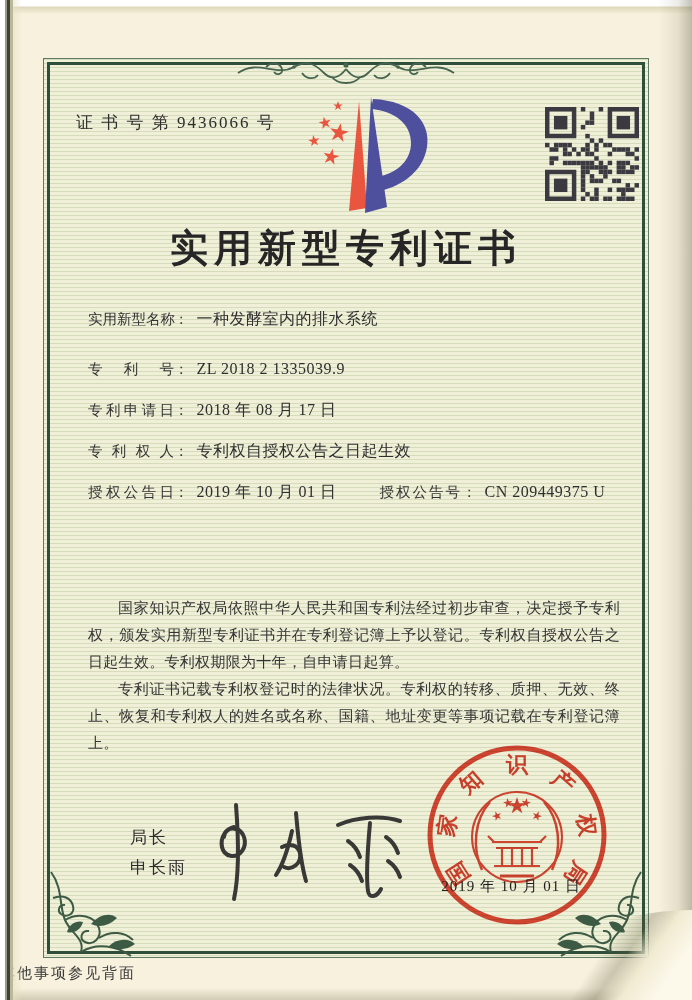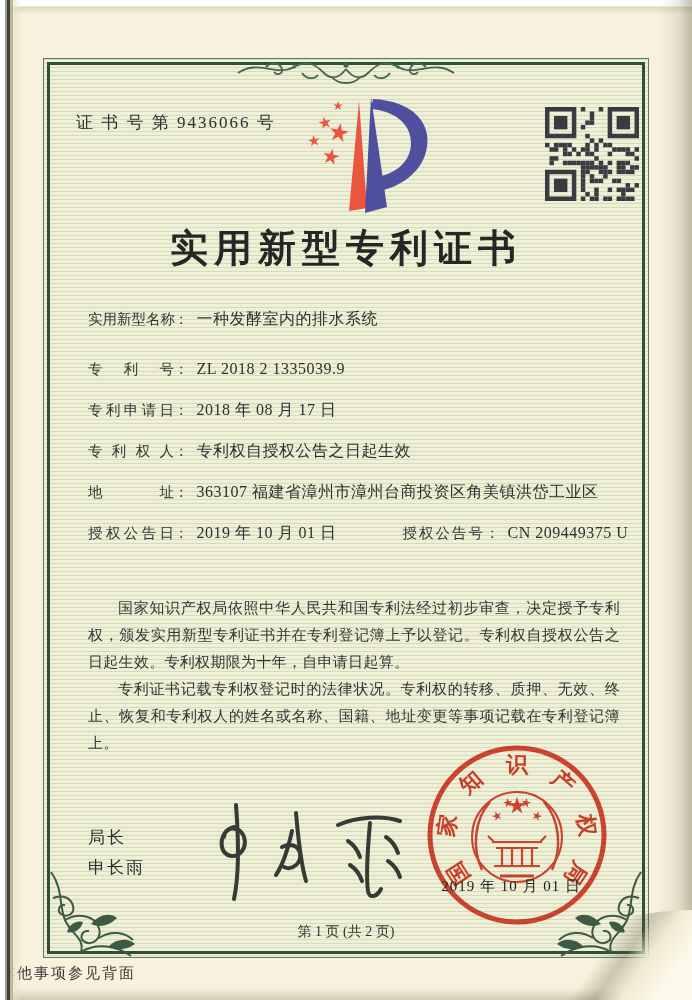--- a/index.html
+++ b/index.html
@@ -39,27 +39,27 @@
   .qr{position:absolute;left:501px;top:48px;z-index:6;}
   .title{position:absolute;left:0;right:0;top:164px;text-align:center;
     font-size:38px;font-weight:bold;letter-spacing:6px;color:#262626;z-index:6;}
   .fields{position:absolute;left:44px;right:18px;top:250px;z-index:6;}
   .frow{height:20px;line-height:20px;margin-bottom:21px;white-space:nowrap;}
   .frow.first{margin-bottom:30px;}
   .flabel{display:inline-block;width:86px;text-align:justify;text-align-last:justify;
     font-size:14.5px;color:#333;vertical-align:bottom;}
   .fcolon{font-size:14.5px;margin-right:8px;}
   .fvalue{font-size:16px;color:#2f2f2f;letter-spacing:.5px;}
-  .fpair2{display:inline-block;margin-left:62px;}
+  .fpair2{display:inline-block;margin-left:39px;}
   .paras{position:absolute;left:44px;right:28px;top:536px;z-index:6;
     font-size:15px;line-height:27px;text-align:justify;color:#343434;letter-spacing:.3px;}
   .paras p{margin:0;text-indent:2em;}
   .signer{position:absolute;left:44px;top:764px;z-index:6;
     font-family:"Liberation Sans","DejaVu Sans",sans-serif;font-size:17px;color:#2d2d2d;letter-spacing:2px;}
-  .signer div{height:30px;line-height:30px;}
+  .signer div{height:30px;line-height:30px;margin-left:42px;}
   .signature{position:absolute;left:150px;top:732px;z-index:7;}
   .seal{position:absolute;left:378px;top:681px;z-index:8;mix-blend-mode:multiply;}
   .seal-date{position:absolute;left:382px;width:170px;top:818px;z-index:9;
     text-align:center;font-size:15px;letter-spacing:1px;color:#1e1e1e;}
   .page-num{position:absolute;left:0;right:0;top:864px;text-align:center;font-size:14px;color:#333;z-index:6;}
   .back-note{position:absolute;left:0;right:0;top:964px;text-align:left;
     font-size:15px;color:#3a3a3a;letter-spacing:2px;z-index:6;}
 </style>
 </head>
 <body>
@@ -264,23 +264,20 @@
       <div class="frow">
         <span class="flabel">专利号</span><span class="fcolon">：</span><span class="fvalue">ZL 2018 2 1335039.9</span>
       </div>
       <div class="frow">
         <span class="flabel">专利申请日</span><span class="fcolon">：</span><span class="fvalue">2018 年 08 月 17 日</span>
       </div>
       <div class="frow">
         <span class="flabel">专利权人</span><span class="fcolon">：</span><span class="fvalue">专利权自授权公告之日起生效</span>
       </div>
       <div class="frow">
-        <span class="flabel">地址</span><span class="fcolon">：</span><span class="fvalue">363107 福建省漳州市漳州台商投资区角美镇洪岱工业区</span>
-      </div>
-      <div class="frow">
         <span class="flabel">授权公告日</span><span class="fcolon">：</span><span class="fvalue">2019 年 10 月 01 日</span>
         <span class="fpair2">
           <span class="flabel" style="width:auto;letter-spacing:2px;">授权公告号</span><span class="fcolon">：</span><span class="fvalue">CN 209449375 U</span>
         </span>
       </div>
     </div>
 
     <div class="paras">
       <p>国家知识产权局依照中华人民共和国专利法经过初步审查，决定授予专利权，颁发实用新型专利证书并在专利登记簿上予以登记。专利权自授权公告之日起生效。专利权期限为十年，自申请日起算。</p>
       <p>专利证书记载专利权登记时的法律状况。专利权的转移、质押、无效、终止、恢复和专利权人的姓名或名称、国籍、地址变更等事项记载在专利登记簿上。</p>
@@ -348,21 +345,20 @@
         <g transform="rotate(82 95 95)">
             <text class="seal-char" x="95" y="32">权</text>
           </g>
         <g transform="rotate(123 95 95)">
             <text class="seal-char" x="95" y="32">局</text>
           </g>
       </g>
     </svg>
     <div class="seal-date">2019 年 10 月 01 日</div>
 
-    <div class="page-num">第 1 页 (共 2 页)</div>
   </div>
 
   <div class="back-note">其他事项参见背面</div>
 
   <div class="edge-top"></div>
   <div class="edge-left"></div>
   <div class="edge-right"></div>
   <div class="edge-bottom"></div>
   <div class="page-curl"></div>
 </div>

